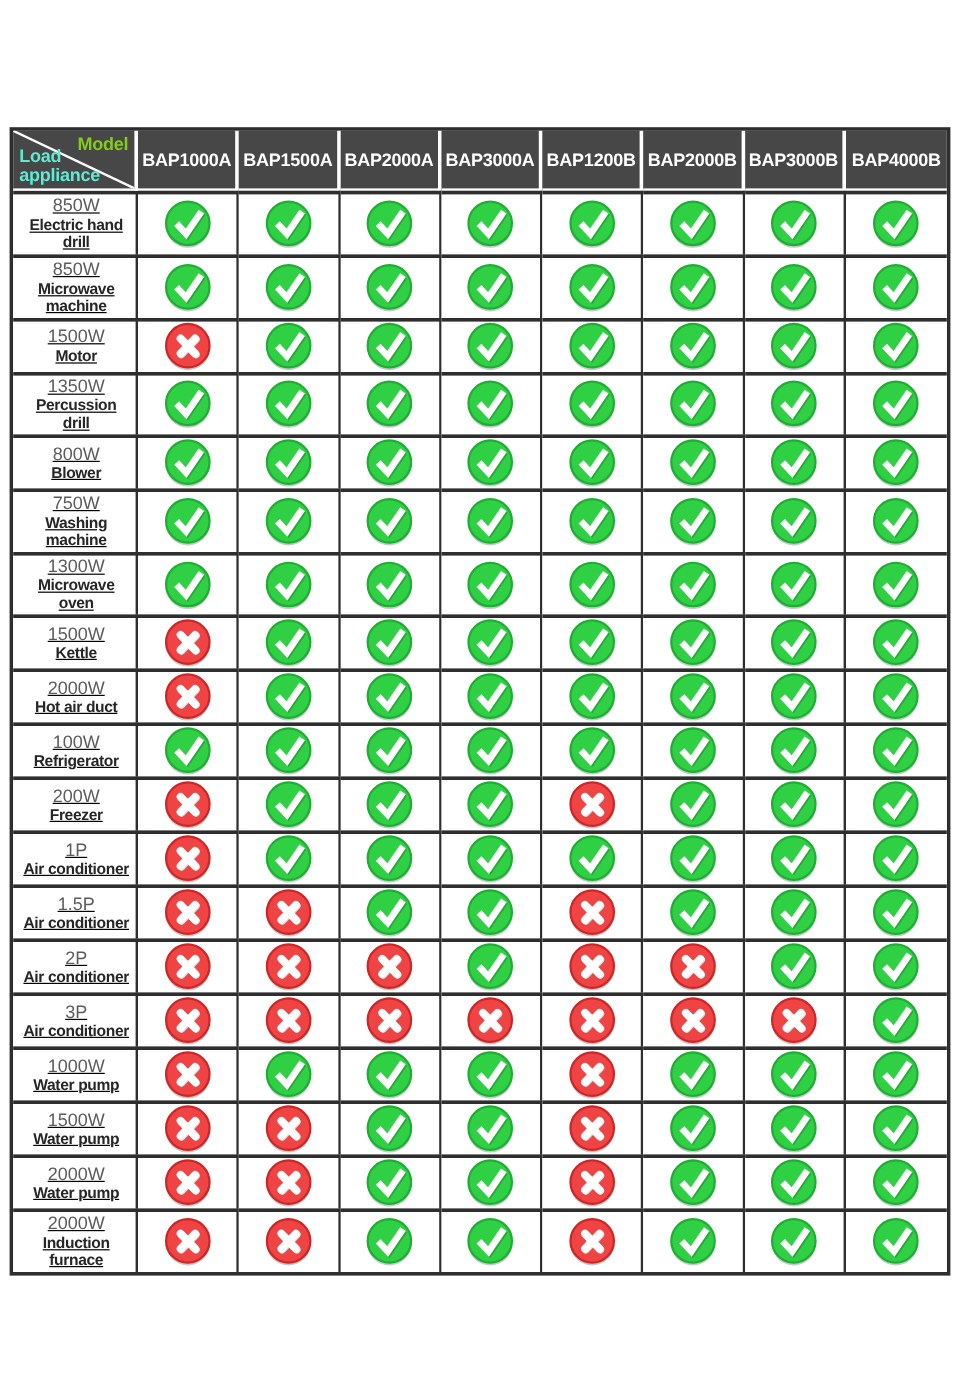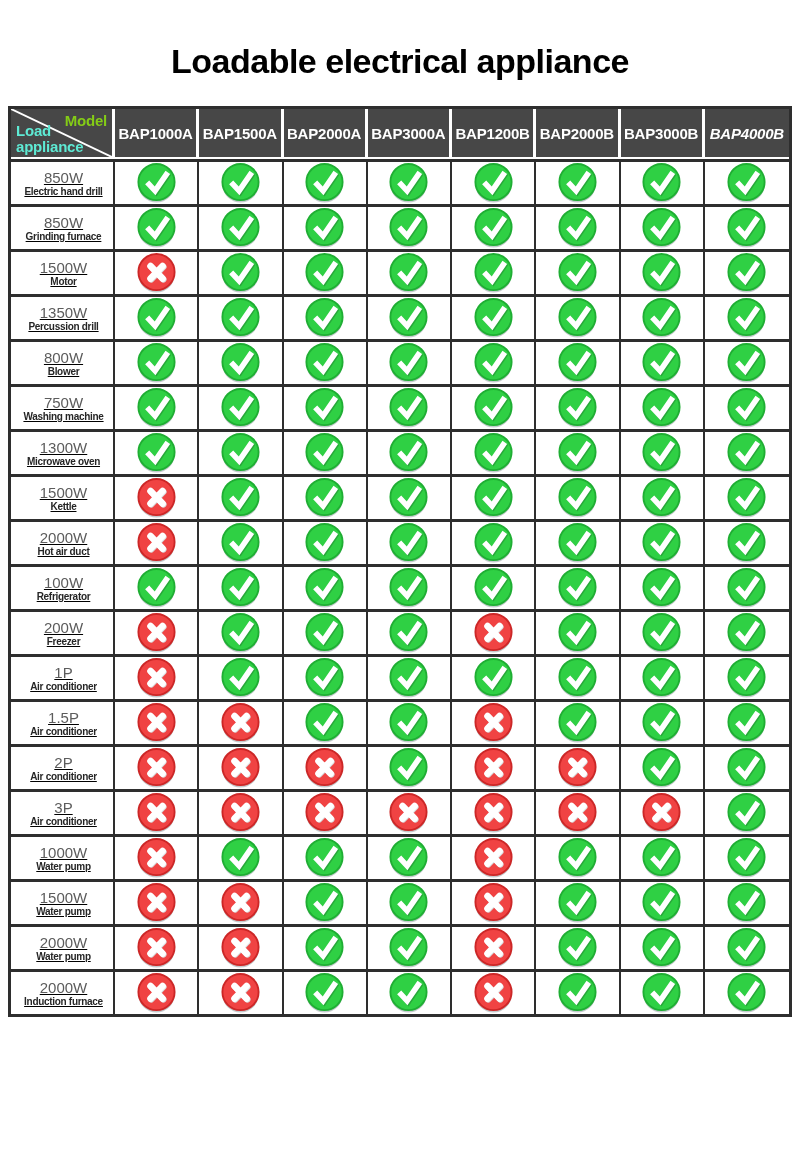--- a/index.html
+++ b/index.html
@@ -38,21 +38,21 @@
     font-weight:bold;
     font-size:15px;
     height:50px;
     padding:0 2px;
     text-align:center;
     vertical-align:middle;
     border-right:3px solid #fff;
     border-bottom:2px solid #fff;
     letter-spacing:-0.2px;
   }
-  th:last-child{ border-right:0;font-style:italic; }
+  th:last-child{ border-right:0; }
   th.corner{ position:relative; padding:0; }
   .diag{ position:absolute; left:0; top:0; width:100%; height:100%; }
   .corner-model{
     position:absolute; top:3px; right:5px;
     font-size:15px; font-weight:bold; color:#84cc16;
   }
   .corner-load{
     position:absolute; bottom:2px; left:5px; width:72px;
     font-size:15px; font-weight:bold; color:#5eead4;
     text-align:left; line-height:1.08;
@@ -75,31 +75,31 @@
   }
   .power{
     display:block;
     color:var(--power-color);
     font-size:15px;
     line-height:1.1;
   }
   .name{
     display:block;
     color:var(--name-color);
-    font-size:10px;
+    font-size:13px;
     font-weight:bold;
     line-height:1.12;
     letter-spacing:-0.3px;
   }
   .badge-svg{ display:block; margin:0 auto; }
 </style>
 </head>
 <body>
 
-<h1 class="title"><span>Loadable electrical appliance</span><br></h1>
+<h1 class="title"><br></h1>
 
 <div class="table-wrap">
   <table class="ref-table">
     <colgroup>
       <col style="width:104px">
     </colgroup>
     <thead>
         <tr>
           <th class="corner">
             <svg class="diag" viewBox="0 0 101 50" preserveAspectRatio="none">
@@ -185,21 +185,21 @@
     <ellipse cx="21" cy="24.5" rx="19.5" ry="19" fill="#7d8c91" opacity="0.45"></ellipse>
     <circle cx="21" cy="21.5" r="19.5" fill="#2fd044" stroke="#1fae33" stroke-width="2"></circle>
     <path d="M13 24 L19.5 31 L31.5 13.5" fill="none" stroke="#28a83a" stroke-width="6" stroke-linecap="square" transform="translate(1.2,1.2)"></path>
     <path d="M13 24 L19.5 31 L31.5 13.5" fill="none" stroke="#ffffff" stroke-width="6" stroke-linecap="square"></path>
   </svg>
           </td>
         </tr>
         <tr>
           <td class="label-cell">
             <span class="power">850W</span>
-            <span class="name">Grinding furnace</span>
+            <span class="name">Microwave machine</span>
           </td>
           <td>
             <svg class="badge-svg" width="39" height="42" viewBox="0 0 42 45">
     <ellipse cx="21" cy="24.5" rx="19.5" ry="19" fill="#7d8c91" opacity="0.45"></ellipse>
     <circle cx="21" cy="21.5" r="19.5" fill="#2fd044" stroke="#1fae33" stroke-width="2"></circle>
     <path d="M13 24 L19.5 31 L31.5 13.5" fill="none" stroke="#28a83a" stroke-width="6" stroke-linecap="square" transform="translate(1.2,1.2)"></path>
     <path d="M13 24 L19.5 31 L31.5 13.5" fill="none" stroke="#ffffff" stroke-width="6" stroke-linecap="square"></path>
   </svg>
           </td>
           <td>

